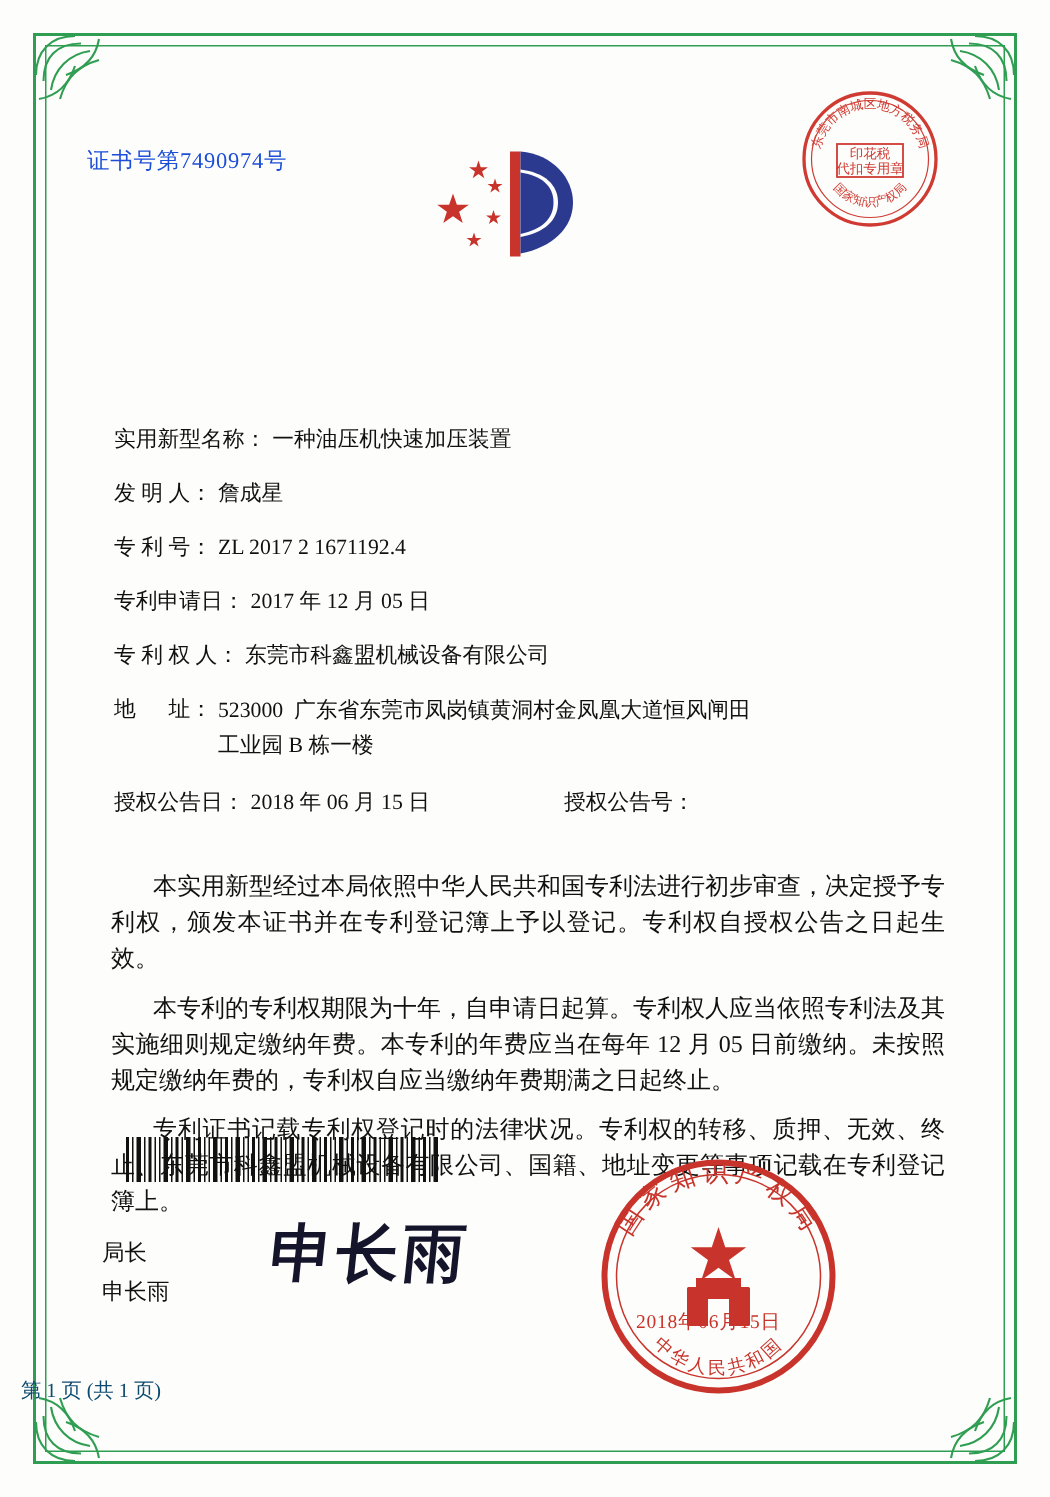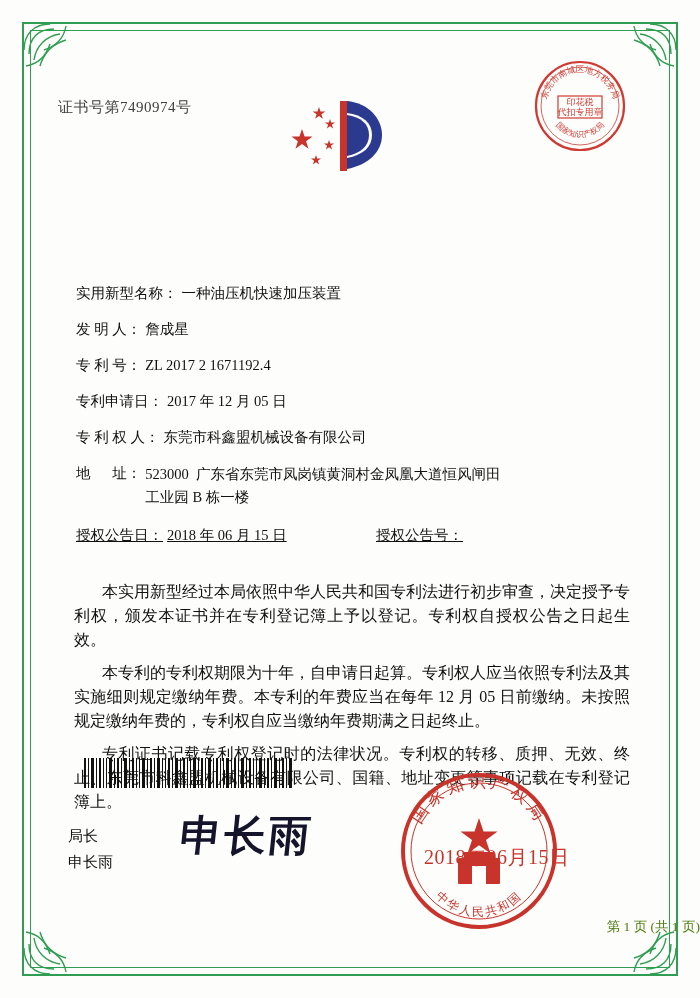--- a/index.html
+++ b/index.html
@@ -42,21 +42,21 @@
   .c-tl { left: 20px; top: 20px; }
   .c-tr { right: 20px; top: 20px; transform: scaleX(-1); }
   .c-bl { left: 20px; bottom: 20px; transform: scaleY(-1); }
   .c-br { right: 20px; bottom: 20px; transform: scale(-1,-1); }
 
   
   .cert-no {
     position: absolute;
     left: 58px; top: 98px;
     font-size: 15px;
-    color: #404040;
+    color: #1d4ed8;
     letter-spacing: 0.5px;
     font-family: "Liberation Serif", "DejaVu Serif", serif;
   }
   .logo {
     position: absolute;
     left: 285px; top: 95px;
     width: 100px; height: 82px;
   }
   .seal-top {
     position: absolute;
@@ -96,21 +96,20 @@
   .row .val {
     flex: 1 1 auto;
     white-space: pre-wrap;
     padding-left: 4px;
   }
   .row.addr .val { line-height: 23px; }
   .row.two { margin-bottom: 14px; }
   .row.two .half {
     display: flex;
     flex: 0 0 300px;
-    text-decoration: underline;
   }
   .row.two .half2 { flex: 1 1 auto; }
 
   
   .paras {
     position: absolute;
     left: 74px; top: 580px;
     width: 556px;
     font-size: 16px;
     line-height: 24px;
@@ -150,33 +149,33 @@
   }
 
   
   .seal-main {
     position: absolute;
     left: 398px; top: 770px;
     width: 162px; height: 162px;
   }
   .seal-date {
     position: absolute;
-    left: 424px; top: 844px;
-    font-size: 20px;
+    left: 424px; top: 872px;
+    font-size: 13px;
     color: #c8342b;
     letter-spacing: 0.5px;
   }
 
   
   .footer {
     position: absolute;
-    left: 0; right: 0; top: 918px;
-    text-align: right;
+    left: 14px; right: 0; top: 918px;
+    text-align: left;
     font-size: 13.5px;
-    color: #4d7c0f;
+    color: #0c4a6e;
   }
 </style>
 </head>
 <body>
 
 <div class="page">
 
   <div class="border-outer"></div>
   <div class="border-inner"></div>
 

